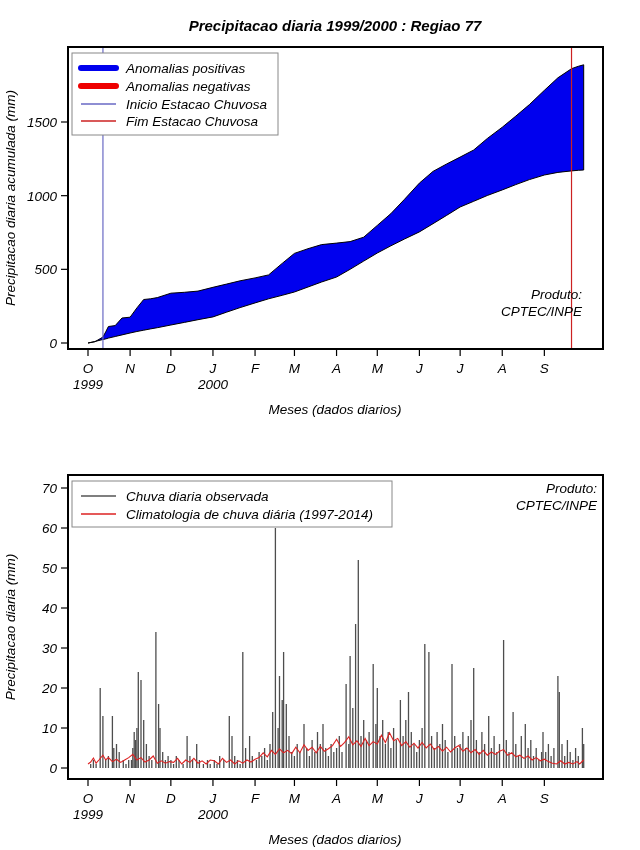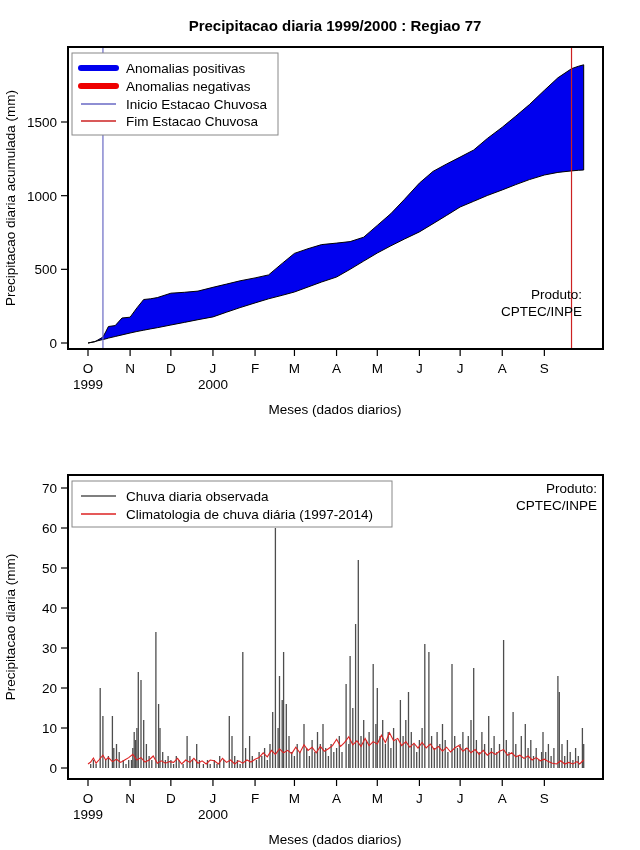--- a/index.html
+++ b/index.html
@@ -1,16 +1,16 @@
 <!DOCTYPE html>
 <html><head>
 <meta charset="utf-8">
 <style>
   html,body{margin:0;padding:0;background:#ffffff;}
-  .stage{position:relative;width:640px;height:850px;background:#fff;font-family:"Liberation Sans",sans-serif;}
+  .stage{position:relative;width:640px;height:850px;background:#fff;font-family:"Liberation Sans",sans-serif;font-style:italic;}
   svg{position:absolute;left:0;top:0;}
   text{font-family:"Liberation Sans",sans-serif;fill:#000;}
   .title{font-size:15px;font-weight:bold;}
   .lab{font-size:13.5px;}
   .tick{font-size:13.5px;}
   .legend-box{fill:#ffffff;stroke:#888888;stroke-width:1;}
   .frame{fill:none;stroke:#000000;stroke-width:1.2;shape-rendering:crispEdges;}
 </style>
 </head>
 <body>

